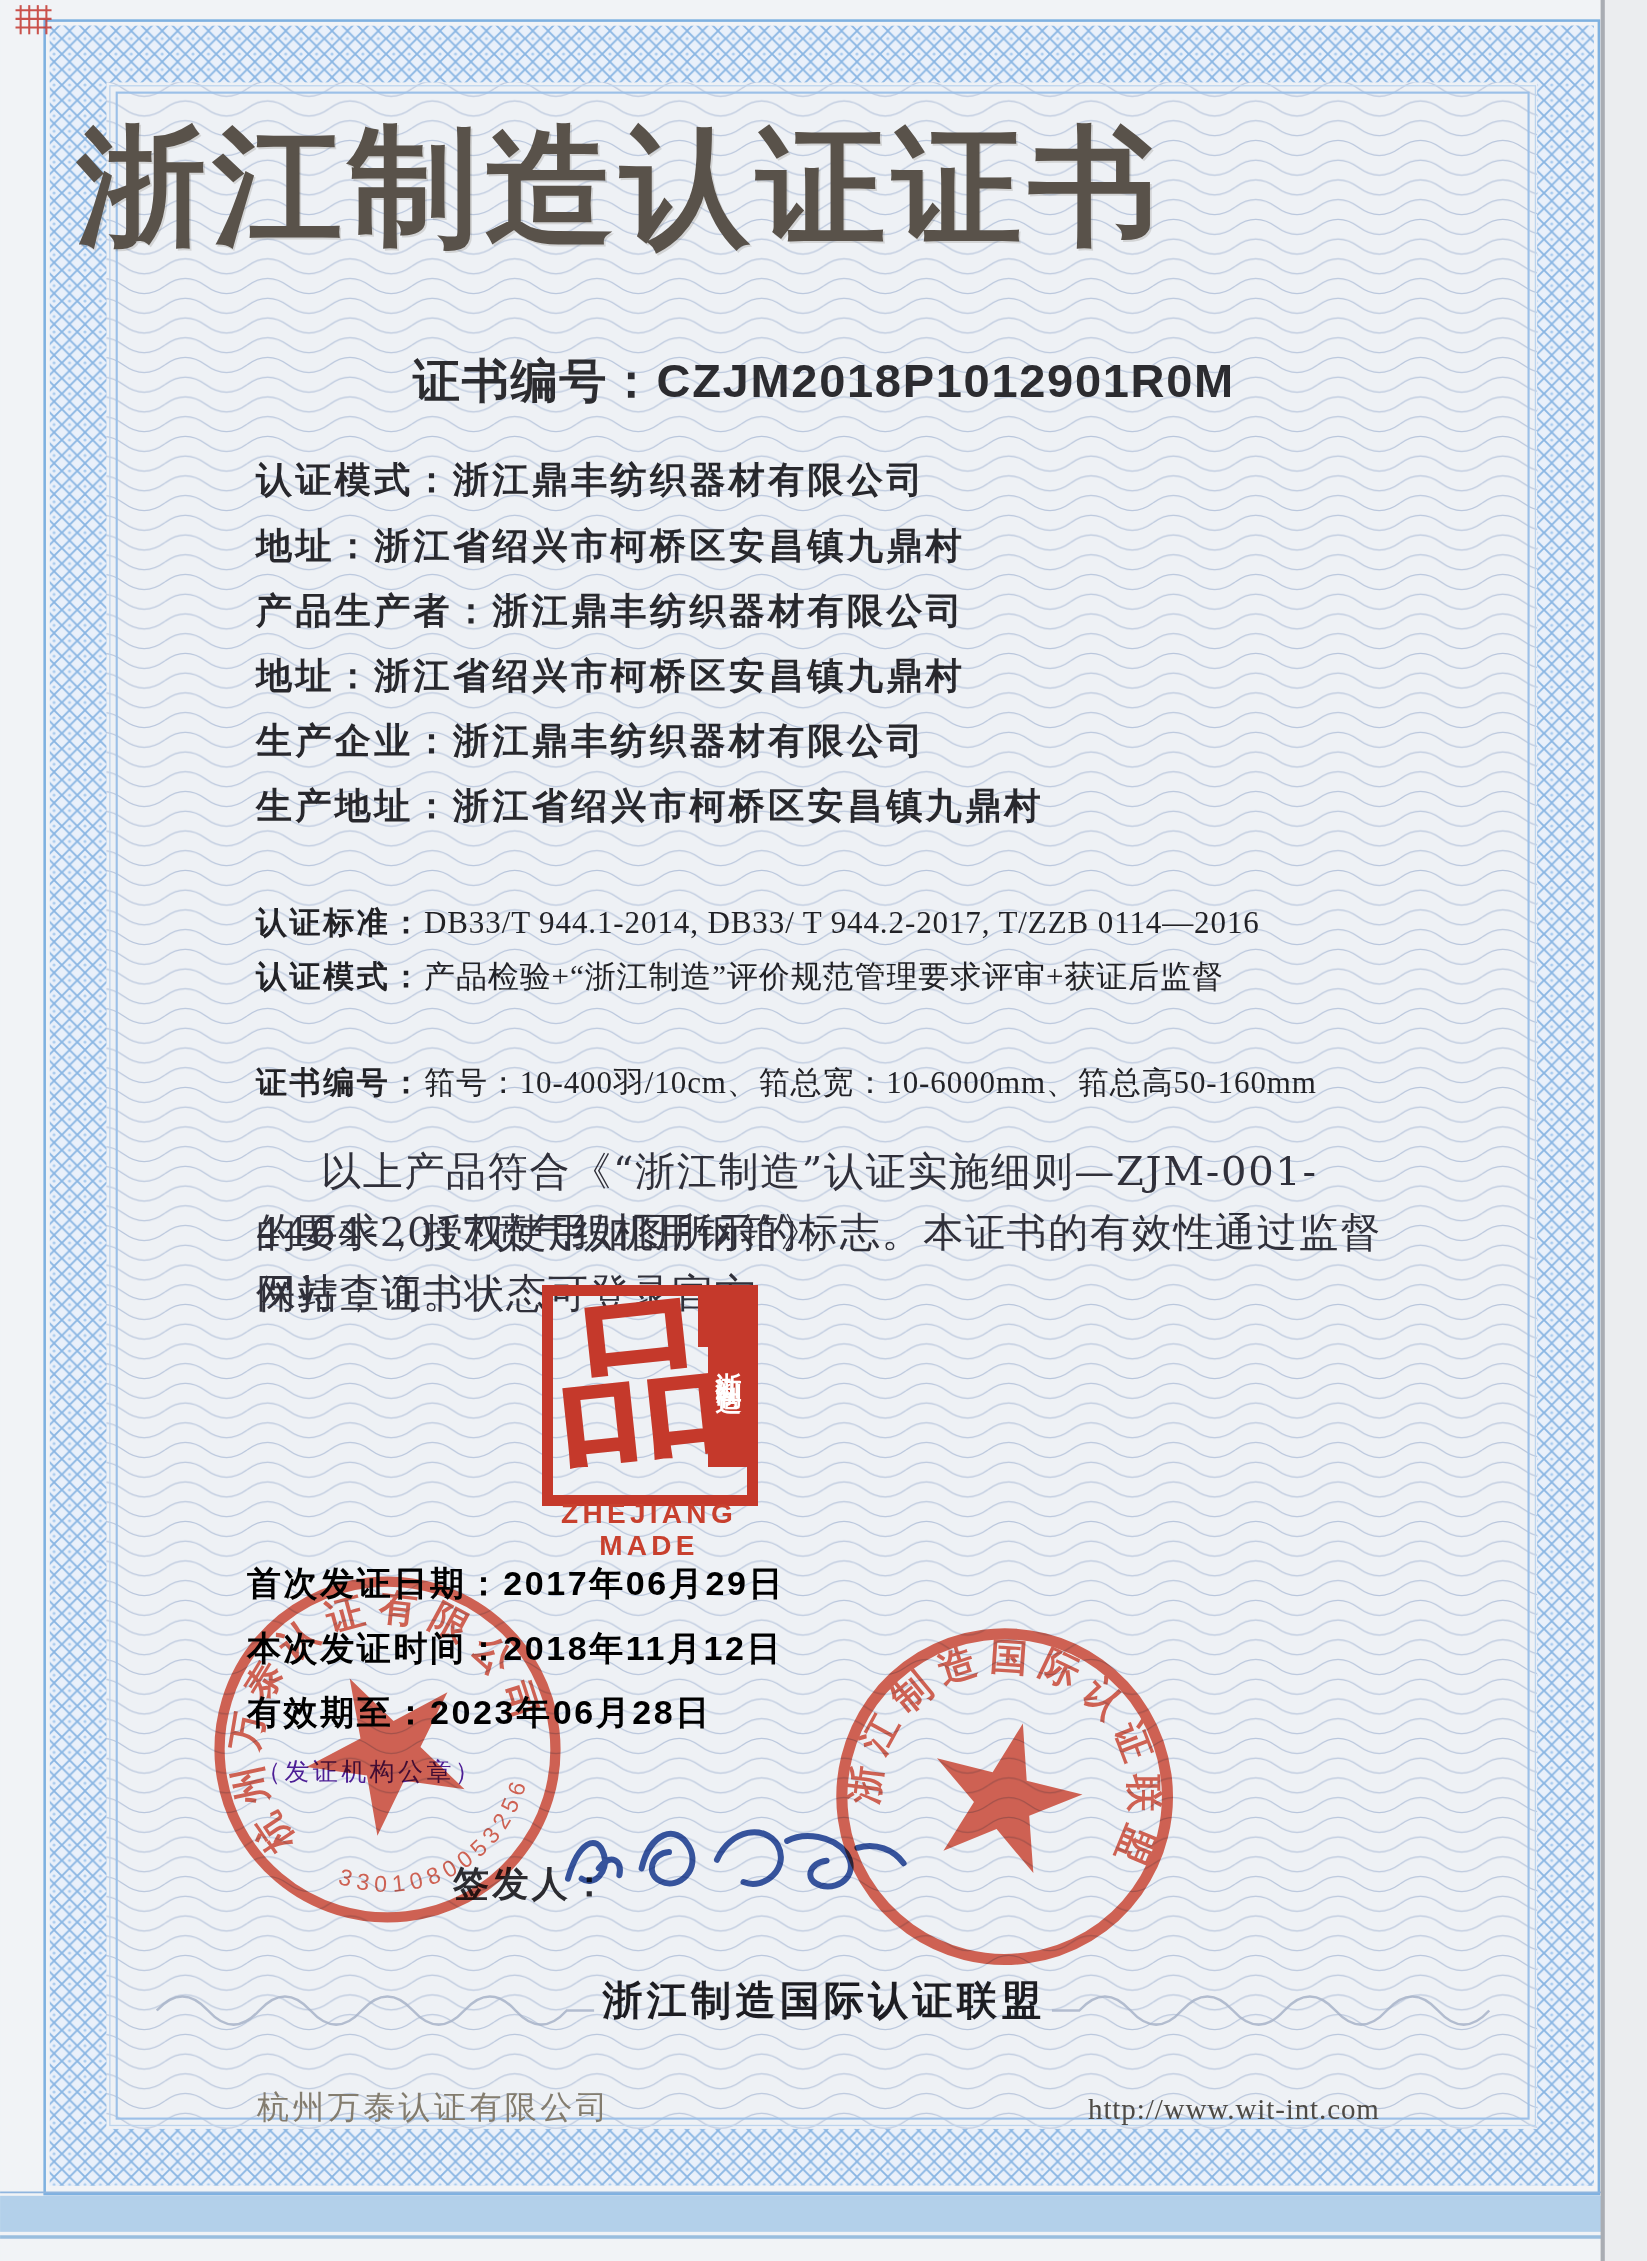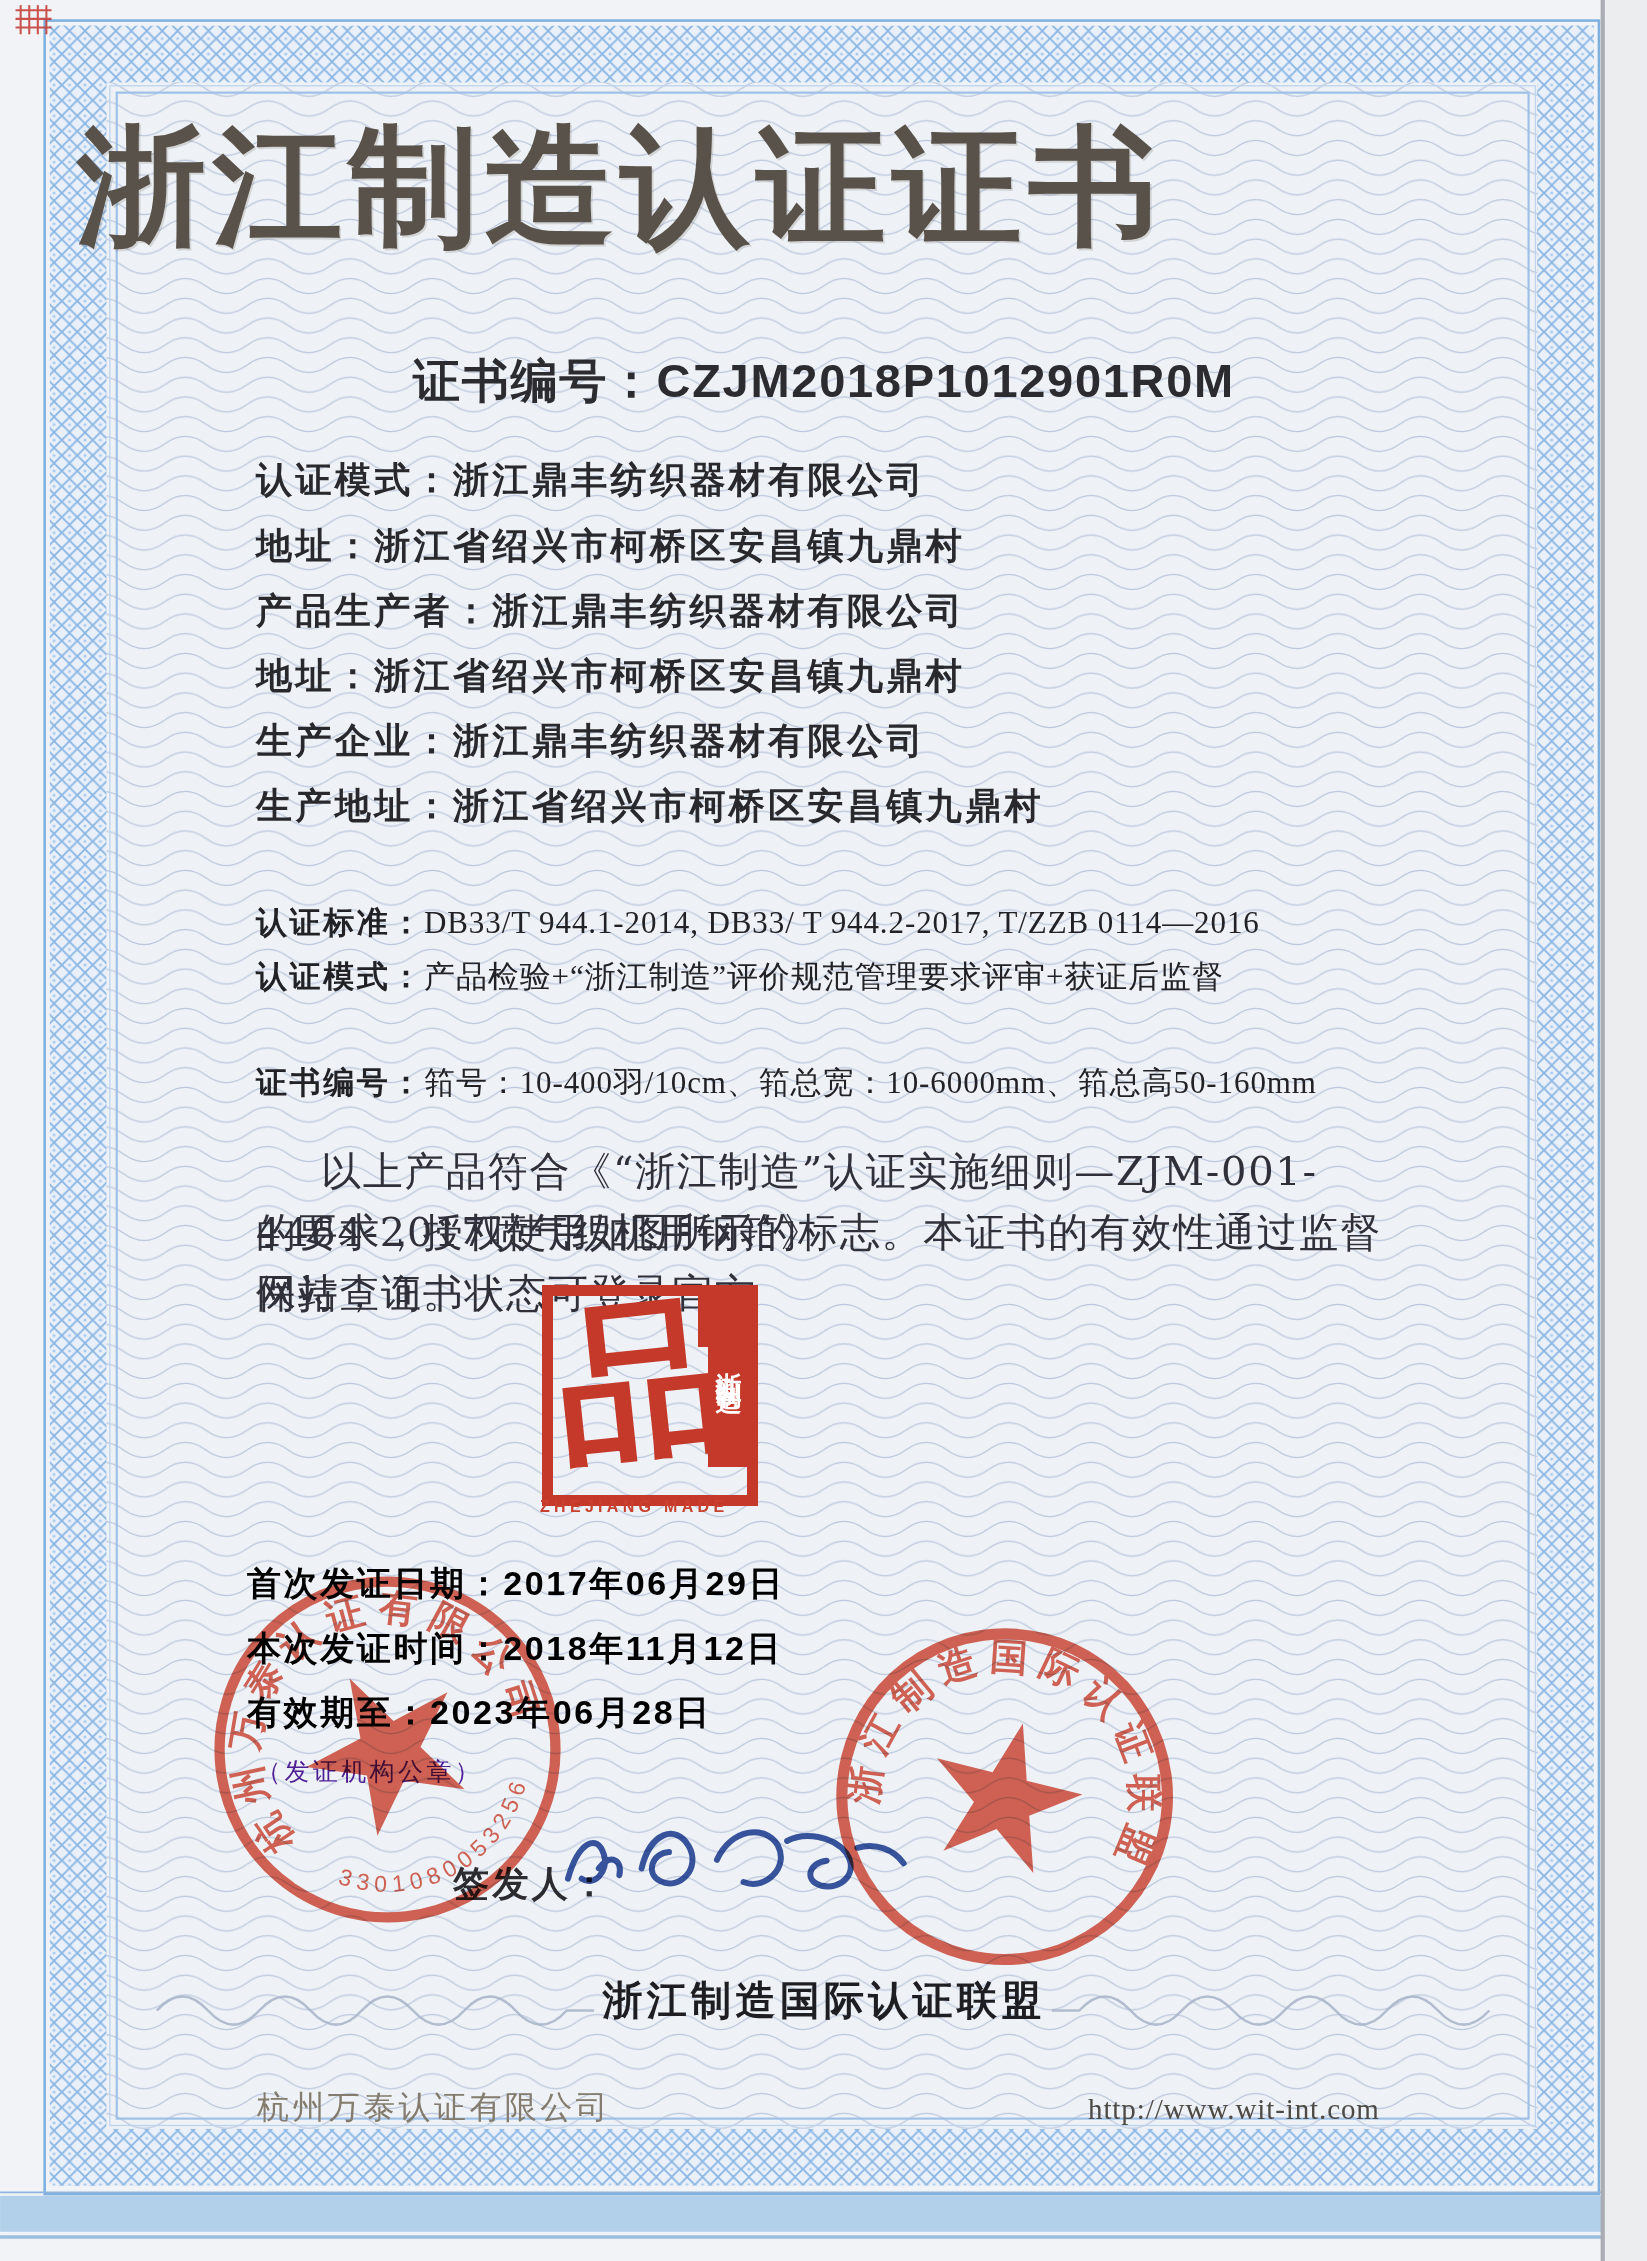--- a/index.html
+++ b/index.html
@@ -31,21 +31,21 @@
   .logo{left:540px;top:1280px;width:240px;height:257px;}
   .logo .frame{position:absolute;left:1.7px;top:5.1px;width:194px;height:199px;border:11px solid #c5392b;}
   .logo .glyph{position:absolute;left:-3.4px;top:5.1px;width:206px;font-size:168px;line-height:189px;
                color:#c5392b;font-family:"DejaVu Serif",serif;font-weight:bold;transform:rotate(-6deg);
                text-align:center;}
   .logo .block{position:absolute;left:158px;top:10.3px;width:53px;height:57px;background:#c5392b;}
   .logo .bar{position:absolute;left:168px;top:10.3px;width:43px;height:177px;background:#c5392b;}
   .logo .vtext{position:absolute;left:174px;top:72px;width:33px;color:#fff;font-size:26px;
                font-weight:bold;writing-mode:vertical-rl;letter-spacing:5.1px;
                font-family:"Liberation Sans",sans-serif;}
-  .logo .cap{position:absolute;left:0;top:218px;width:218px;text-align:left;font-size:16px;
+  .logo .cap{position:absolute;left:0;top:218px;width:218px;text-align:center;font-size:28px;
              font-weight:bold;letter-spacing:4.3px;color:#c8402e;font-family:"Liberation Sans",sans-serif;}
 
   .stamp{mix-blend-mode:multiply;opacity:.88;}
   .sig{mix-blend-mode:multiply;opacity:.95;}
 </style>
 </head>
 <body>
 
 <div id="page">
 

